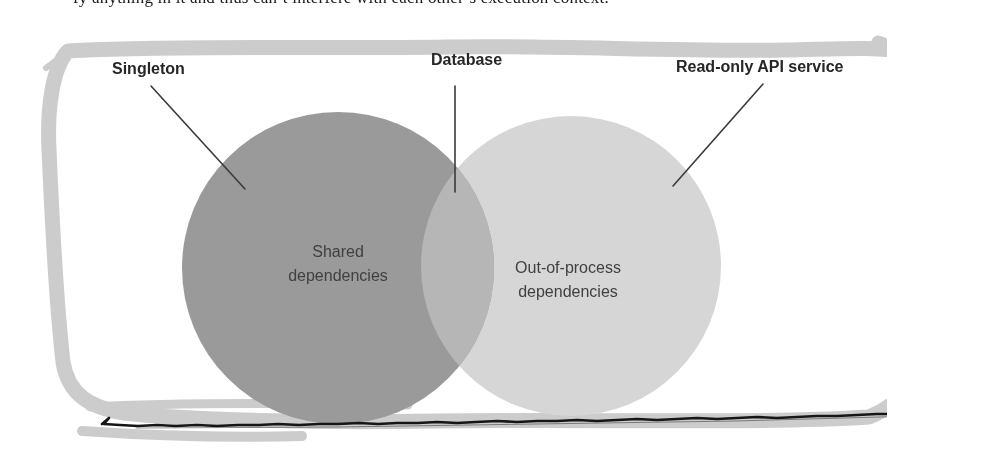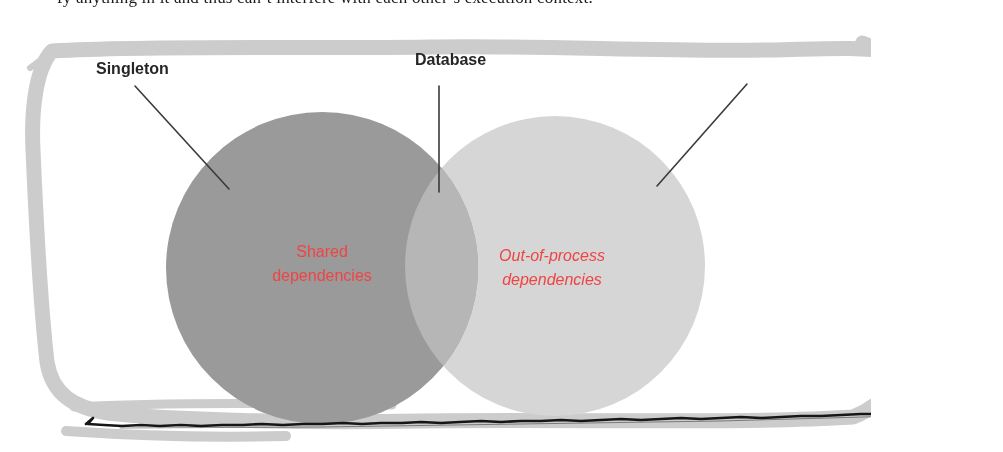--- a/index.html
+++ b/index.html
@@ -7,20 +7,21 @@
     padding: 0;
     background: #ffffff;
   }
   .stage {
     position: relative;
     width: 871px;
     height: 452px;
     overflow: hidden;
     background: #ffffff;
     font-family: "Liberation Sans", sans-serif;
+    margin-left: 16px;
   }
   
   .top-text-clip {
     position: absolute;
     left: 57px;
     top: 0;
     width: 740px;
     height: 9px;
     overflow: hidden;
   }
@@ -47,24 +48,24 @@
   }
   .label-singleton { left: 96px; top: 60px; }
   .label-database { left: 415px; top: 51px; }
   .label-readonly { left: 660px; top: 58px; }
   .circle-caption {
     position: absolute;
     width: 200px;
     text-align: center;
     font-size: 16px;
     line-height: 24px;
-    color: #ef4444;
+    color: #404040;
   }
   .caption-left { left: 222px; top: 240px; }   
-  .caption-right { left: 452px; top: 244px; font-style: italic; }  
+  .caption-right { left: 452px; top: 256px; }  
 </style>
 </head>
 <body>
 
 <div class="stage">
 
   <div class="top-text-clip">
     <span>fy anything in it and thus can’t interfere with each other’s execution context.</span>
   </div>
 
@@ -111,20 +112,21 @@
                L 460 422 L 481 421 L 501 422 L 521 421 L 541 421 L 561 420 L 581 421
                L 601 420 L 621 419 L 641 420 L 661 419 L 681 418 L 701 419 L 721 418
                L 741 417 L 761 418 L 781 417 L 801 416 L 821 416 L 841 415 L 861 414
                L 881 414 L 901 413 L 921 413 L 941 412 L 961 412 L 981 411 L 1003 411" stroke="#161616"></path>
       <path stroke-width="1" opacity="0.45" d="M 120 428 L 320 427 L 520 424 L 720 421 L 900 416 L 1003 413" stroke="#161616"></path>
     </g>
   </svg>
 
   <div class="callout-label label-singleton">Singleton</div>
   <div class="callout-label label-database">Database</div>
+  <div class="callout-label label-readonly">Read-only API service</div>
 
   <div class="circle-caption caption-left">
     <div>Shared</div>
     <div>dependencies</div>
   </div>
   <div class="circle-caption caption-right">
     <div>Out-of-process</div>
     <div>dependencies</div>
   </div>
 

